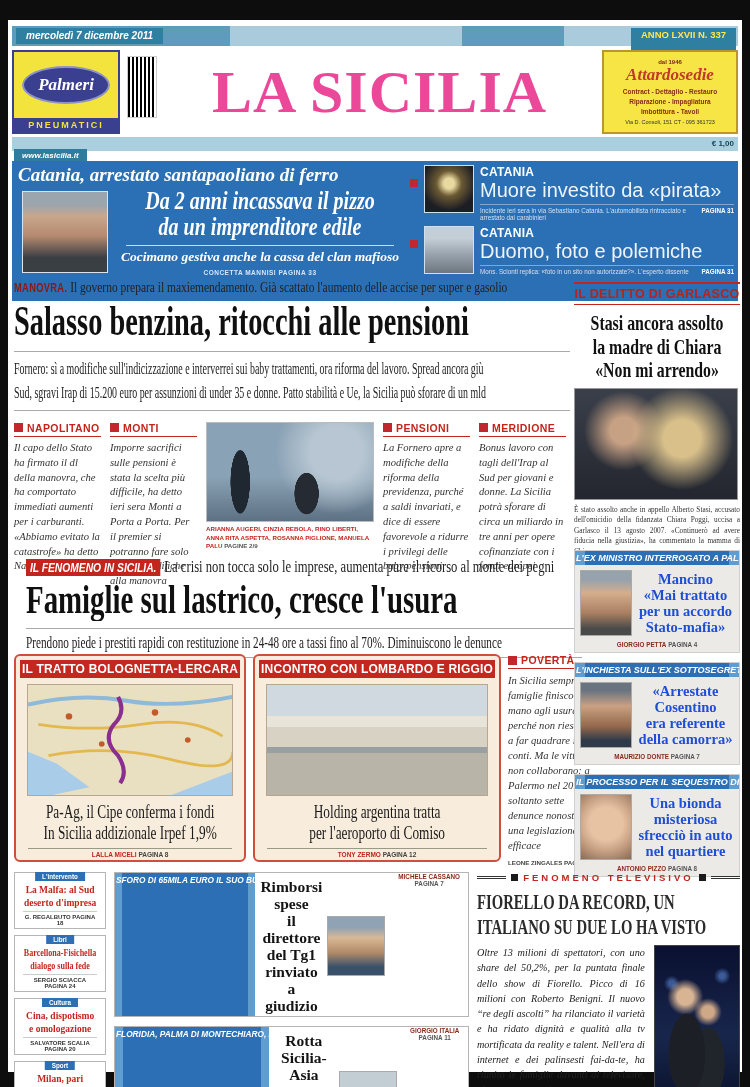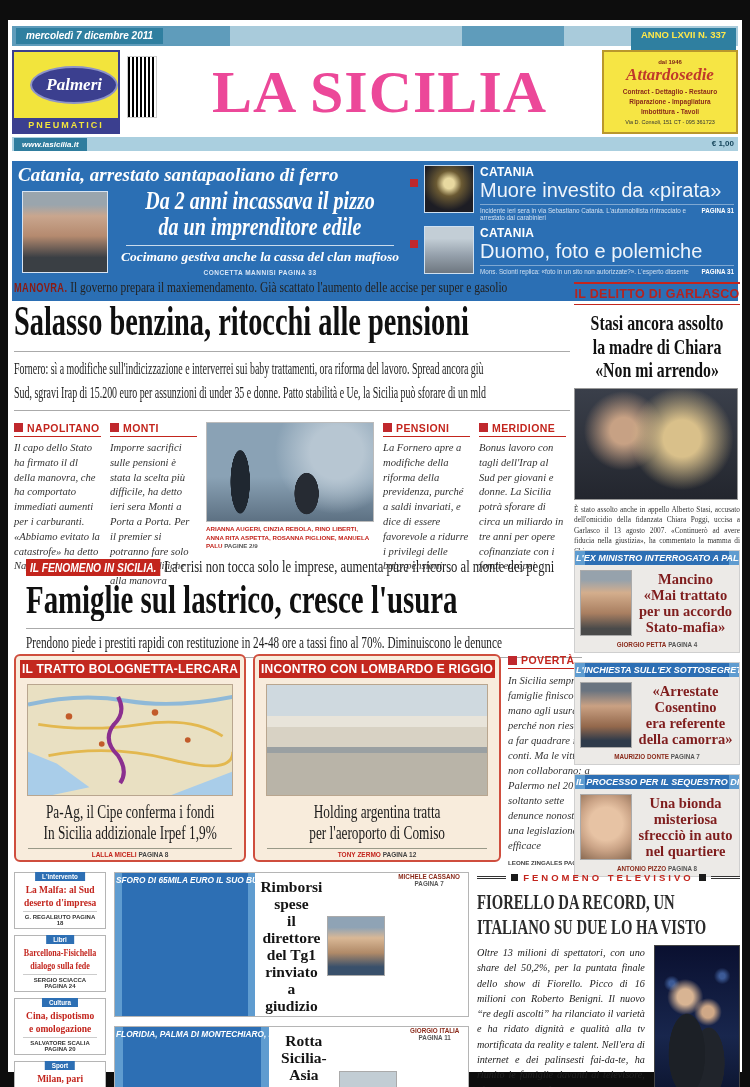--- a/index.html
+++ b/index.html
@@ -23,37 +23,37 @@
 
   
   .datebar{position:absolute;left:4px;right:4px;top:6px;height:20px;
     background:linear-gradient(90deg,#5f9cbb 0 30%,#a9cbdb 30% 62%,#5f9cbb 62% 76%,#a9cbdb 76% 100%);}
   .datebox{position:absolute;left:4px;top:2px;height:16px;background:#2f7fa0;color:#fff;
     font:italic bold 10px "Liberation Sans",sans-serif;padding:2px 10px;}
   .issuebox{position:absolute;right:2px;top:2px;height:29px;background:#2f7fa0;color:#ffe84a;
     font:bold 9.5px "Liberation Sans",sans-serif;padding:1px 10px;margin-left:44px;}
   .logorow{position:absolute;left:4px;right:4px;top:30px;height:84px;display:flex;gap:7px;align-items:stretch;}
   .palmeri{flex:0 0 108px;background:#f2e43c;border:2px solid #3b3f8f;display:flex;flex-direction:column;}
-  .palmeri-ovalwrap{flex:1;display:flex;align-items:center;justify-content:flex-end;}
+  .palmeri-ovalwrap{flex:1;display:flex;align-items:center;justify-content:center;}
   .palmeri-oval{background:#3b3f8f;color:#fff;border-radius:50%;padding:7px 14px;
     font:italic bold 17px "Liberation Serif",serif;border:2px solid #8d93c8;}
   .palmeri-sub{background:#3b3f8f;color:#f2e43c;text-align:center;
     font:bold 9px "Liberation Sans",sans-serif;letter-spacing:2px;padding:2px 0;}
   .barcode{flex:0 0 30px;margin-top:6px;height:62px;
     background:repeating-linear-gradient(90deg,#000 0 2px,#fff 2px 4px);border:1px solid #ccc;}
   .masthead-title{flex:1;text-align:center;font:bold 60px "Liberation Serif",serif;
     letter-spacing:1px;color:#ec4899;line-height:84px;}
   .attardo{flex:0 0 136px;background:#f6e544;border:2px solid #b9972c;padding:2px 4px;text-align:center;
     display:flex;flex-direction:column;justify-content:center;}
   .attardo-since{font:bold 6px "Liberation Sans",sans-serif;color:#7a1f14;}
   .attardo-name{font:italic bold 17px "Liberation Serif",serif;color:#c0392b;}
   .attardo-lines{font:bold 6.5px "Liberation Sans",sans-serif;color:#8a2a1a;white-space:pre-line;line-height:1.5;margin-top:2px;}
   .attardo-addr{font:5.5px "Liberation Sans",sans-serif;color:#333;margin-top:2px;}
   .webbar{position:absolute;left:4px;right:4px;top:117px;height:14px;background:#aacfdf;}
-  .webbox{position:absolute;left:2px;top:1px;background:#2f7d9e;color:#fff;
+  .webbox{position:absolute;left:2px;top:12px;background:#2f7d9e;color:#fff;
     font:italic bold 8px "Liberation Sans",sans-serif;padding:2px 8px;}
   .pricebox{position:absolute;right:4px;top:2px;color:#17465c;font:bold 8px "Liberation Sans",sans-serif;}
 
   
   .blueband{position:absolute;left:4px;right:4px;top:141px;height:140px;background:#2b6fb4;color:#fff;padding-left:17px;}
   .bb-left{position:absolute;left:6px;top:4px;width:386px;height:110px;}
   .bb-kicker{font:italic bold 19px "Liberation Serif",serif;line-height:1;}
   .bb-photo{position:absolute;left:4px;top:26px;width:86px;height:82px;border:1px solid #d8e4f2;
     background:linear-gradient(180deg,#9aa5ad 0 16%,#c9a68e 30%,#b58a6f 55%,#3a3f44 82%);}
   .bb-main{margin-left:98px;margin-top:4px;text-align:center;}
@@ -139,21 +139,21 @@
   .sidecol{position:absolute;left:566px;top:530px;width:166px;}
   .sbox{background:#eceae7;border:1px solid #cfcfcf;margin-bottom:9px;}
   .sbox-head{background:linear-gradient(90deg,#5f9cd0 0 6%,#2d6fb4 6% 94%,#5f9cd0 94%);color:#fff;
     font:italic bold 9px "Liberation Sans",sans-serif;text-align:center;padding:2px 1px;
     white-space:nowrap;overflow:hidden;}
   .sbox-body{display:flex;gap:5px;padding:5px;}
   .sbox-photo{flex:0 0 52px;height:66px;border:1px solid #aaa;}
   .ph-mancino{background:linear-gradient(180deg,#96a2ac 0 14%,#d4ae8d 34%,#a97f61 66%,#4a4a4a 90%);}
   .ph-cosentino{background:linear-gradient(180deg,#6a7480 0 12%,#caa183 36%,#93684c 68%,#2e3a4a 90%);}
   .ph-denise{background:radial-gradient(circle at 50% 45%,#e7c3a4 0 38%,#caa386 62%,#8a6a52);}
-  .sbox-headline{flex:1;font:bold 14.5px "Liberation Serif",serif;color:#7f1d1d;text-align:center;
+  .sbox-headline{flex:1;font:bold 14.5px "Liberation Serif",serif;color:#1d4ed8;text-align:center;
     line-height:1.12;align-self:center;}
   .sbox-byline{text-align:center;font:bold 6.3px "Liberation Sans",sans-serif;color:#555;padding:0 0 4px;}
   .sbox-byline b{color:#8a2a1a;}
 
   
   .bottomsec{position:absolute;left:6px;right:2px;top:852px;height:200px;display:flex;gap:8px;}
   .bleft{flex:0 0 92px;display:flex;flex-direction:column;gap:6px;}
   .lbox{border:1px solid #b5b5b5;background:#fff;text-align:center;position:relative;padding:8px 2px 0;flex:1;}
   .lbox-tab{position:absolute;top:-1px;left:50%;transform:translateX(-50%);background:#2d6fb4;color:#fff;
     font:bold 6.3px "Liberation Sans",sans-serif;padding:1px 7px;white-space:nowrap;}

